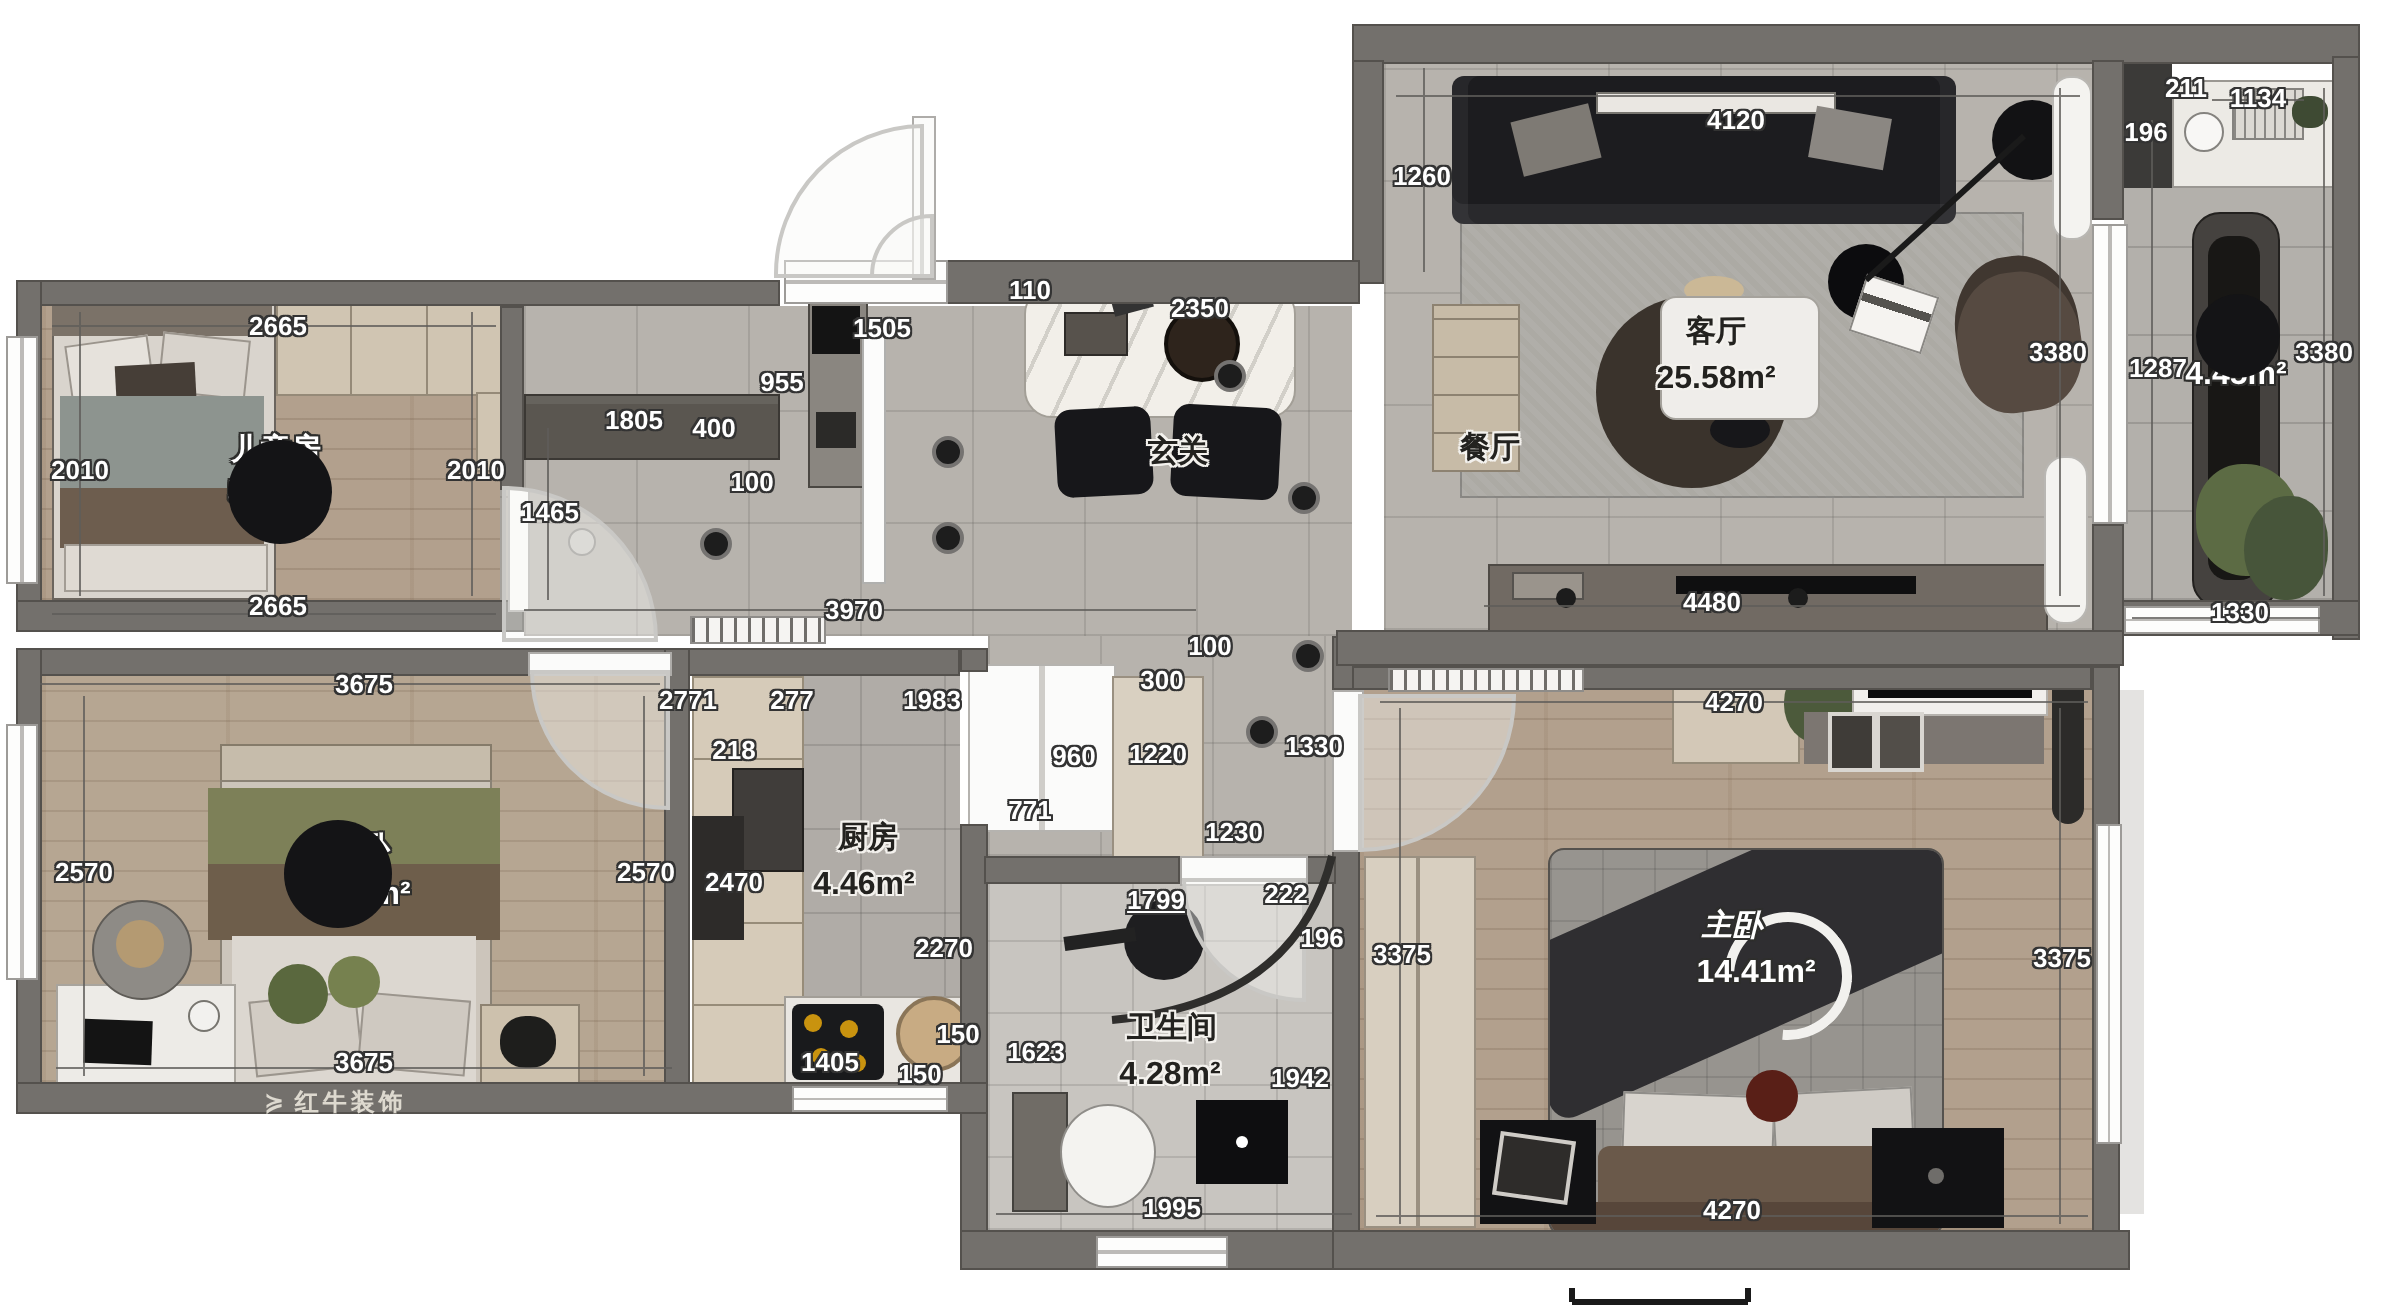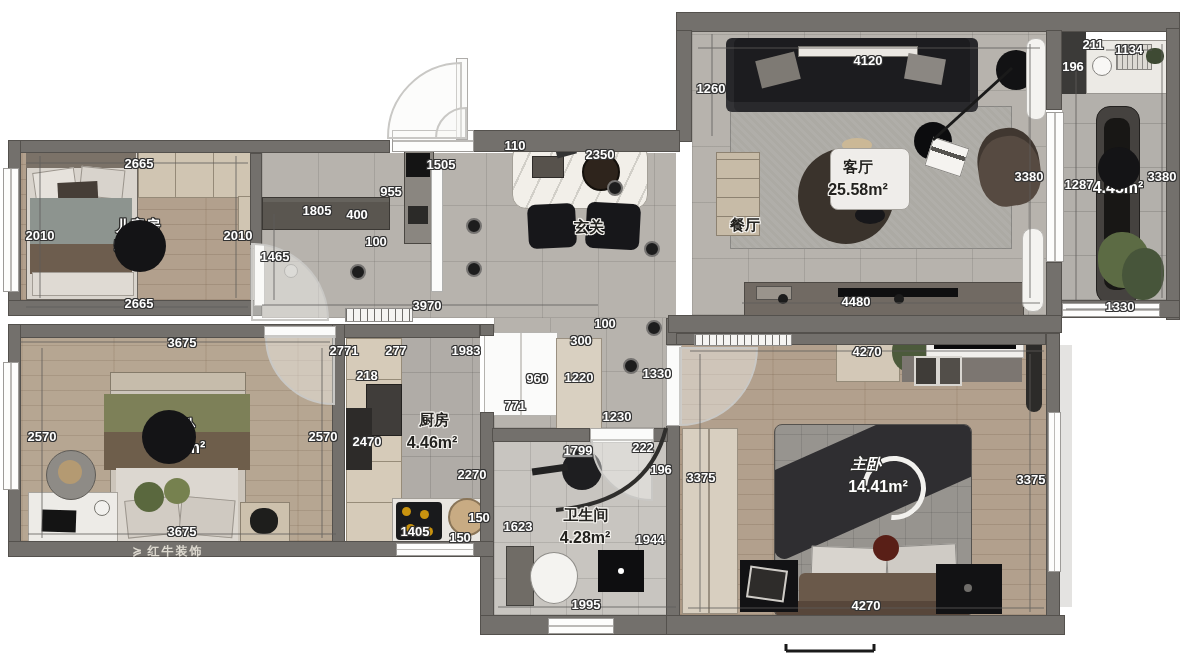--- a/index.html
+++ b/index.html
@@ -339,21 +339,21 @@
       <span class="dim" style="left: 578px; top: 450px; text-decoration: underline;">1799</span>
       <span class="dim" style="left: 661px; top: 469px;">196</span>
       <span class="dim" style="left: 472px; top: 474px;">2270</span>
       <span class="dim" style="left: 701px; top: 477px;">3375</span>
       <span class="dim" style="left: 1031px; top: 479px;">3375</span>
       <span class="dim" style="left: 479px; top: 517px;">150</span>
       <span class="dim" style="left: 518px; top: 526px;">1623</span>
       <span class="dim" style="left: 415px; top: 531px;">1405</span>
       <span class="dim" style="left: 182px; top: 531px;">3675</span>
       <span class="dim" style="left: 460px; top: 537px;">150</span>
-      <span class="dim" style="left: 650px; top: 539px;">1944</span>
+      <span class="dim" style="left: 650px; top: 539px;">1942</span>
       <span class="dim" style="left: 586px; top: 604px;">1995</span>
       <span class="dim" style="left: 866px; top: 605px;">4270</span>
       <div class="badge" style="left: 114px; top: 220px; height: 52px; width: 52px;"></div>
       <span class="rname light" style="left: 138px; top: 225px;">儿童房</span>
       <span class="rarea light" style="left: 139px; top: 247px;">5.36m²</span>
       <div class="badge" style="left: 142px; top: 410px; height: 54px; width: 54px;"></div>
       <span class="rname light" style="left: 180px; top: 424px;">次卧</span>
       <span class="rarea light" style="left: 180px; top: 448px;">9.44m²</span>
       <span class="rname light" style="left: 866px; top: 463px; font-style: italic;">主卧</span>
       <span class="rarea light" style="left: 866px; top: 487px; margin-left: 12px;">14.41m²</span>

